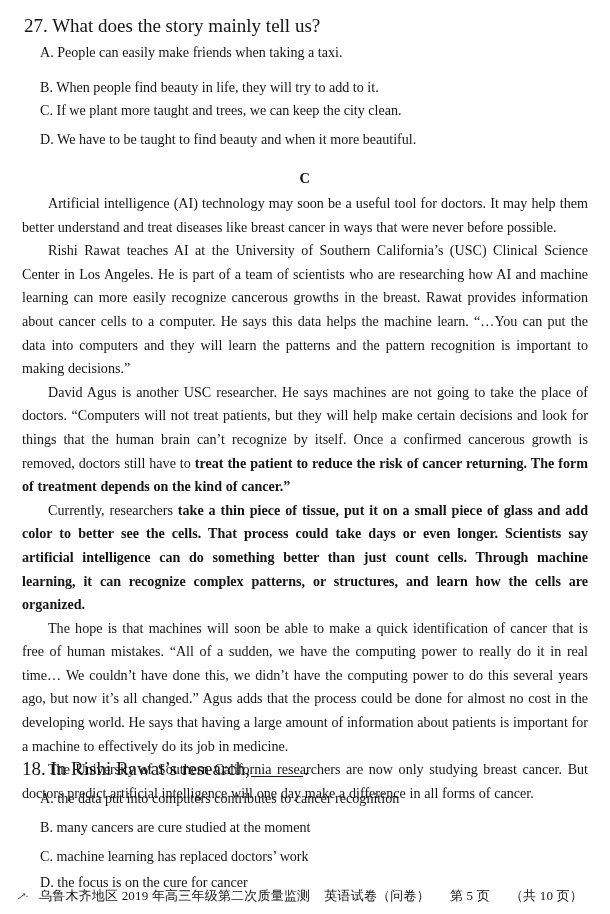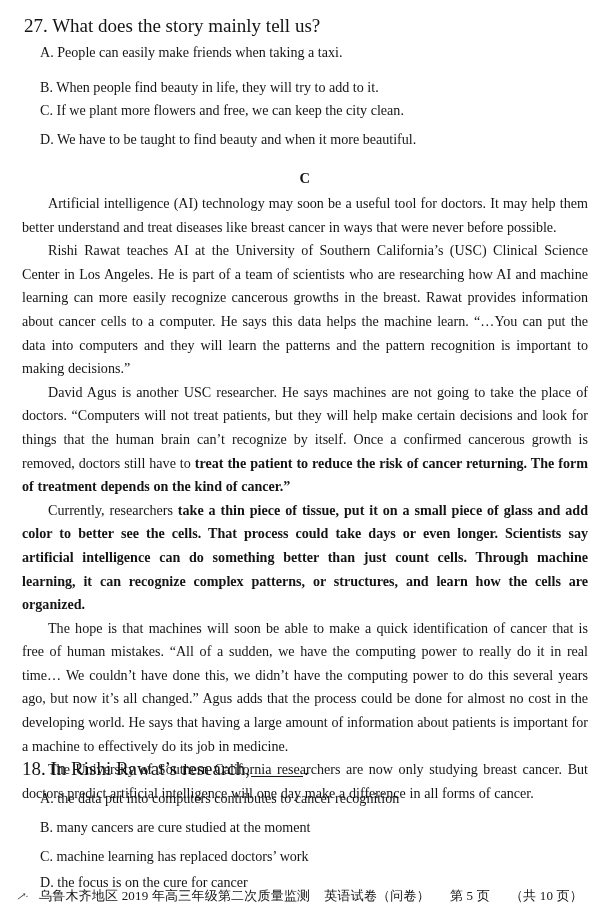--- a/index.html
+++ b/index.html
@@ -112,21 +112,21 @@
   <div class="abs" style="left:24px; top:16px;">
     <p class="q-stem">27. What does the story mainly tell us?</p>
   </div>
   <div class="abs" style="left:40px; top:45px;">
     <p class="q-option">A. People can easily make friends when taking a taxi.</p>
   </div>
   <div class="abs" style="left:40px; top:80px;">
     <p class="q-option">B. When people find beauty in life, they will try to add to it.</p>
   </div>
   <div class="abs" style="left:40px; top:103px;">
-    <p class="q-option">C. If we plant more flowers and free, we can keep the city clean.</p>
+    <p class="q-option">C. If we plant more taught and trees, we can keep the city clean.</p>
   </div>
   <div class="abs" style="left:40px; top:132px;">
     <p class="q-option">D. We have to be taught to find beauty and when it more beautiful.</p>
   </div>
 
   <div class="abs" style="left:0; top:170px; width:610px;">
     <p class="section-letter">C</p>
   </div>
 
   <div class="abs" style="left:22px; top:192px; width:566px;">

